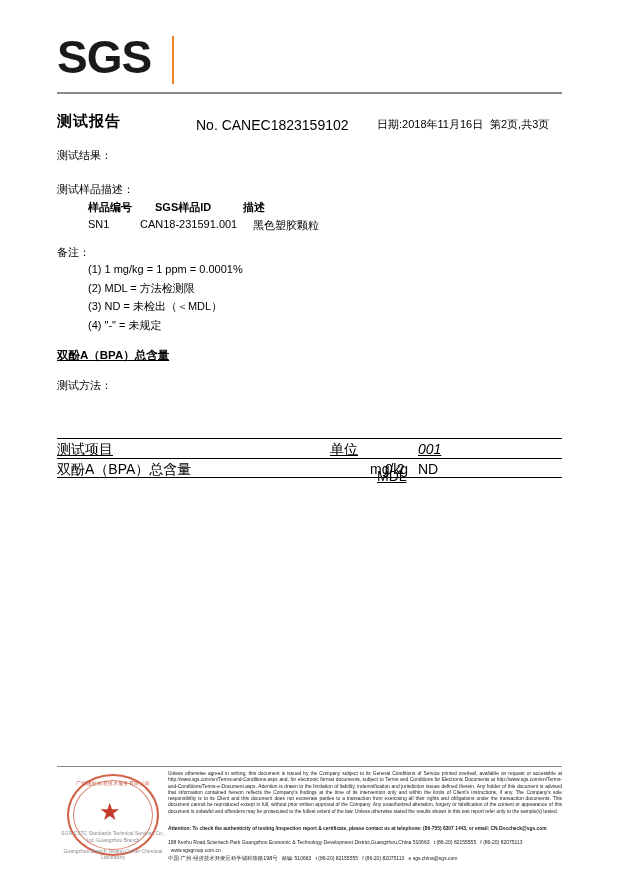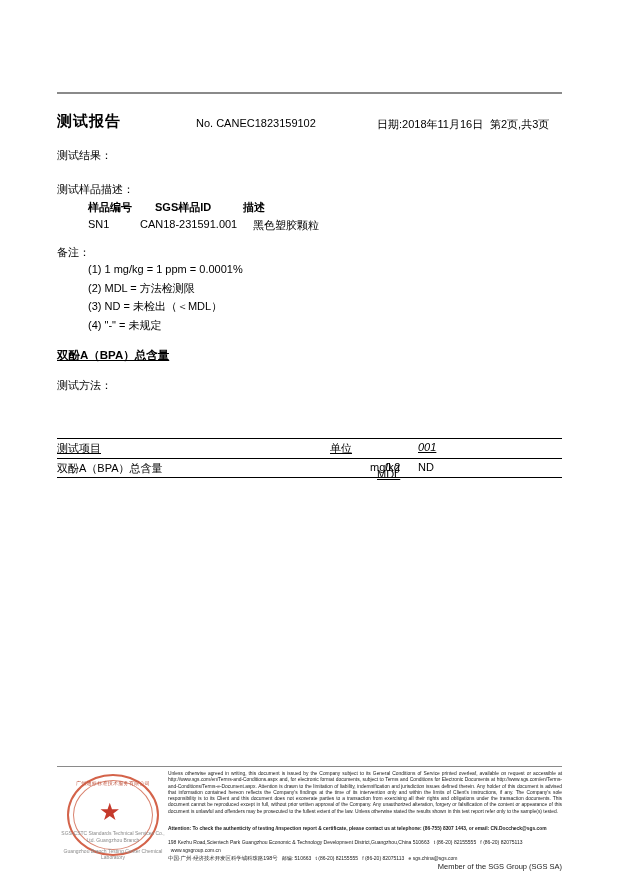--- a/index.html
+++ b/index.html
@@ -61,21 +61,21 @@
     left: 57px;
     top: 112px;
     font-size: 15px;
     font-weight: bold;
     letter-spacing: 1px;
   }
   .report-no {
     position: absolute;
     left: 196px;
     top: 117px;
-    font-size: 11px;
+    font-size: 14px;
   }
   .report-date {
     position: absolute;
     left: 377px;
     top: 117px;
     font-size: 11px;
   }
   .report-page {
     position: absolute;
     left: 490px;
@@ -153,21 +153,21 @@
   .rt-rule-bot {
     position: absolute;
     left: 57px;
     top: 477px;
     width: 505px;
     height: 1px;
     background: #000;
   }
   .rt-cell {
     position: absolute;
-    font-size: 11px;
+    font-size: 14px;
     white-space: nowrap;
   }
   .rt-h-item { left: 57px; top: 441px; text-decoration: underline; }
   .rt-h-unit { left: 330px; top: 441px; text-decoration: underline; }
   .rt-h-mdl  { left: 377px; top: 444px; text-decoration: underline; margin-top: 24px; }
   .rt-h-001  { left: 418px; top: 441px; text-decoration: underline; font-style: italic; }
   .rt-v-item { left: 57px; top: 461px; }
   .rt-v-unit { left: 330px; top: 461px; padding-left: 40px; }
   .rt-v-mdl  { left: 385px; top: 461px; }
   .rt-v-001  { left: 418px; top: 461px; }
@@ -284,20 +284,24 @@
     text-align: right;
     font-size: 7.5px;
     color: #1a1a1a;
   }
 </style>
 </head>
 <body>
 
 <div class="page">
 
+  <div class="logo-wrap">
+    <span class="sgs-logo">SGS</span>
+    <div class="logo-rule-v"></div>
+  </div>
   <div class="header-rule"></div>
 
   <div class="report-title">测试报告</div>
   <div class="report-no">No. CANEC1823159102</div>
   <div class="report-date">日期:2018年11月16日</div>
   <div class="report-page">第2页,共3页</div>
 
   <div class="lbl results-label">测试结果：</div>
   <div class="lbl sample-desc-label">测试样品描述：</div>
 
@@ -353,14 +357,13 @@
     </div>
     <div>
       <span class="cn">中国·广州·经济技术开发区科学城科珠路198号</span>
       &nbsp;&nbsp;<span>邮编: 510663</span>
       &nbsp;&nbsp;<span>t (86-20) 82155555</span>
       &nbsp;&nbsp;<span>f (86-20) 82075113</span>
       &nbsp;&nbsp;<span>e sgs.china@sgs.com</span>
     </div>
   </div>
 
-  <div class="member-line">Member of the SGS Group (SGS SA)</div>
 </div>
 
 </body></html>

